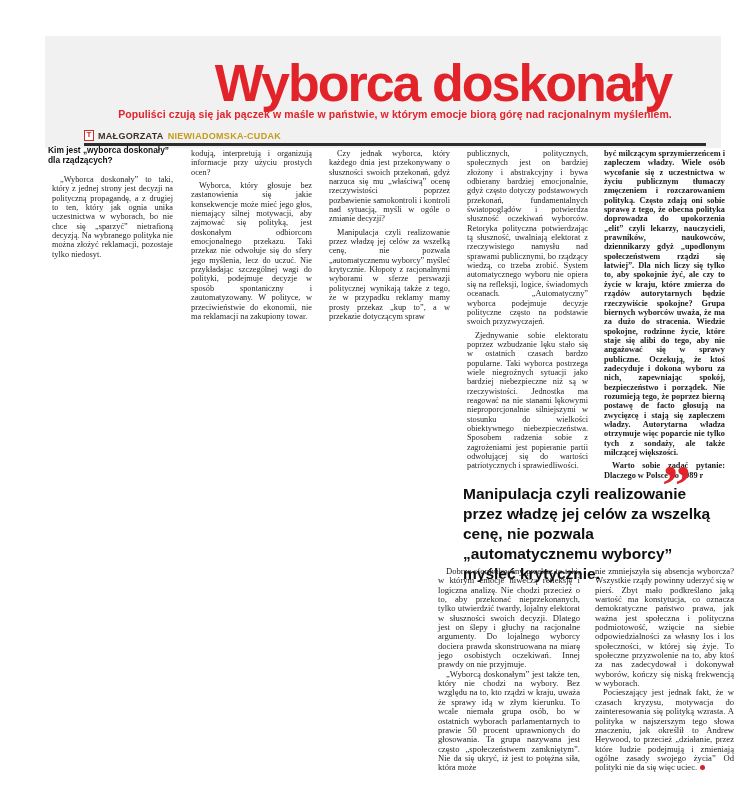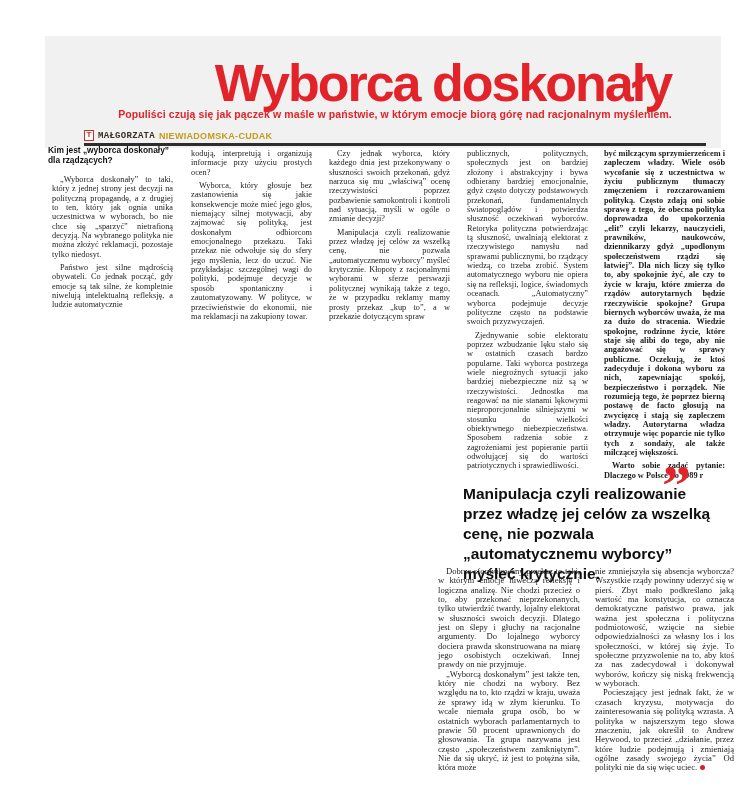--- a/index.html
+++ b/index.html
@@ -20,21 +20,21 @@
   }
   .byline {
     position:absolute; left:84px; top:129px; height:13px; display:flex; align-items:center; gap:4px;
     font-family:"Liberation Sans", sans-serif; font-weight:bold; font-size:9px; letter-spacing:0.3px;
   }
   .t-icon {
     display:inline-block; width:10px; height:11px; box-sizing:border-box;
     border:1.5px solid #cf2a28; background:#ffffff; color:#cf2a28;
     font-size:8px; line-height:8px; text-align:center; font-family:"Liberation Sans", sans-serif;
   }
-  .byline .first { color:#3d3023;font-family:Liberation Mono, monospace; }
+  .byline .first { color:#3d3023; }
   .byline .last  { color:#c49b1a; }
   .rule { position:absolute; left:84px; top:143px; width:622px; height:3px; background:#2d2d2d; }
 
   .col {
     position:absolute; top:145px; width:129px;
     font-size:8.3px; line-height:9.35px; text-align:justify; color:#1c1c1c;
   }
   .col p { margin:4px; }
   .ind { text-indent:8px; }
   .col-head {
@@ -80,21 +80,20 @@
     <span class="t-icon">T</span>
     <span class="first">MAŁGORZATA</span>
     <span class="last">NIEWIADOMSKA-CUDAK</span>
   </div>
 
   <div class="rule"></div>
 
   <div class="col c1">
     <h2 class="col-head">Kim jest „wyborca doskonały” dla rządzących?</h2>
     <p class="ind">„Wyborca doskonały” to taki, który z jednej strony jest decyzji na polityczną propagandę, a z drugiej to ten, który jak ognia unika uczestnictwa w wyborach, bo nie chce się „sparzyć” nietrafioną decyzją. Na wybranego polityka nie można złożyć reklamacji, pozostaje tylko niedosyt.</p>
-    <p class="ind">Państwo jest silne mądrością obywateli. Co jednak począć, gdy emocje są tak silne, że kompletnie niwelują intelektualną refleksję, a ludzie automatycznie</p>
   </div>
 
   <div class="col c2">
     <p>kodują, interpretują i organizują informacje przy użyciu prostych ocen?</p>
     <p class="ind">Wyborca, który głosuje bez zastanowienia się jakie konsekwencje może mieć jego głos, niemający silnej motywacji, aby zajmować się polityką, jest doskonałym odbiorcom emocjonalnego przekazu. Taki przekaz nie odwołuje się do sfery jego myślenia, lecz do uczuć. Nie przykładając szczególnej wagi do polityki, podejmuje decyzje w sposób spontaniczny i zautomatyzowany. W polityce, w przeciwieństwie do ekonomii, nie ma reklamacji na zakupiony towar.</p>
   </div>
 
   <div class="col c3">
     <p class="ind">Czy jednak wyborca, który każdego dnia jest przekonywany o słuszności swoich przekonań, gdyż narzuca się mu „właściwą” ocenę rzeczywistości poprzez pozbawienie samokontroli i kontroli nad sytuacją, myśli w ogóle o zmianie decyzji?</p>
     <p class="ind">Manipulacja czyli realizowanie przez władzę jej celów za wszelką cenę, nie pozwala „automatycznemu wyborcy” myśleć krytycznie. Kłopoty z racjonalnymi wyborami w sferze perswazji politycznej wynikają także z tego, że w przypadku reklamy mamy prosty przekaz „kup to”, a w przekazie dotyczącym spraw</p>

